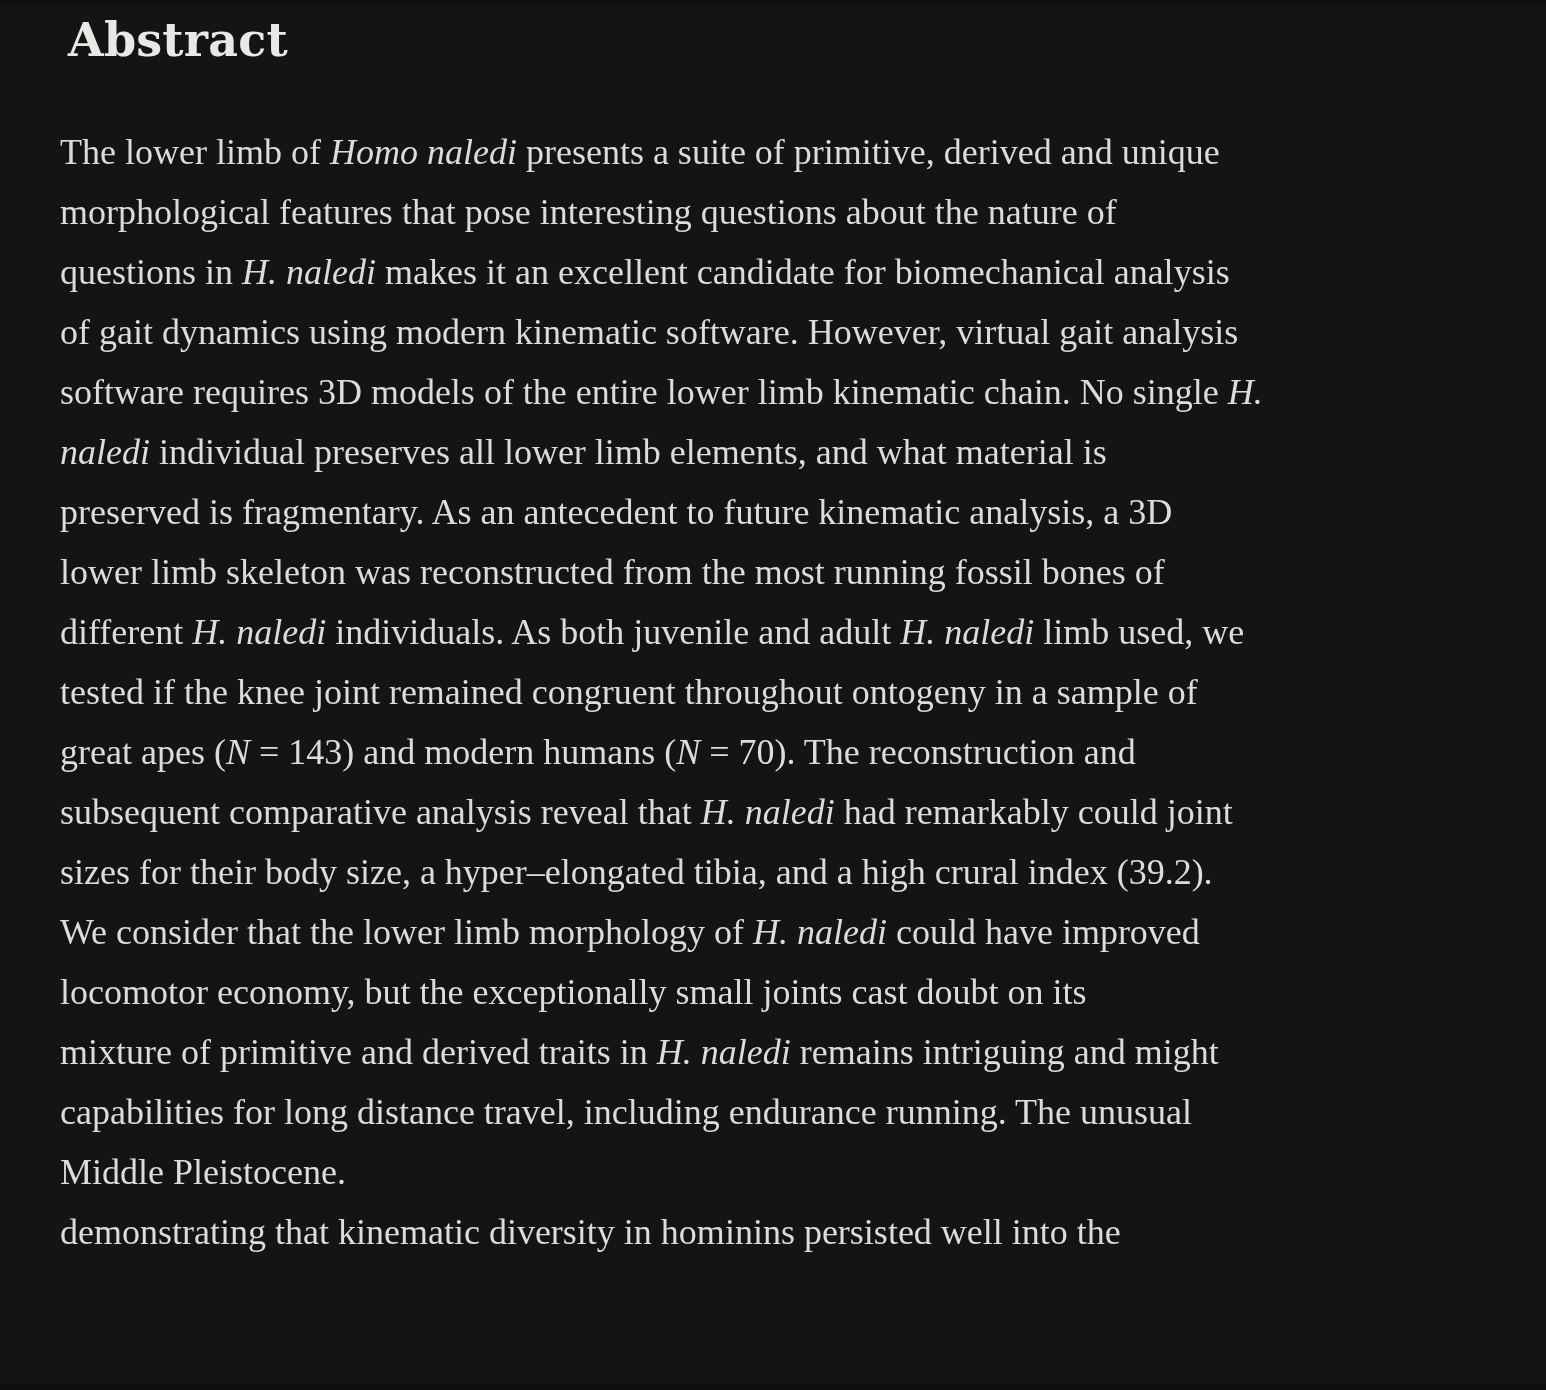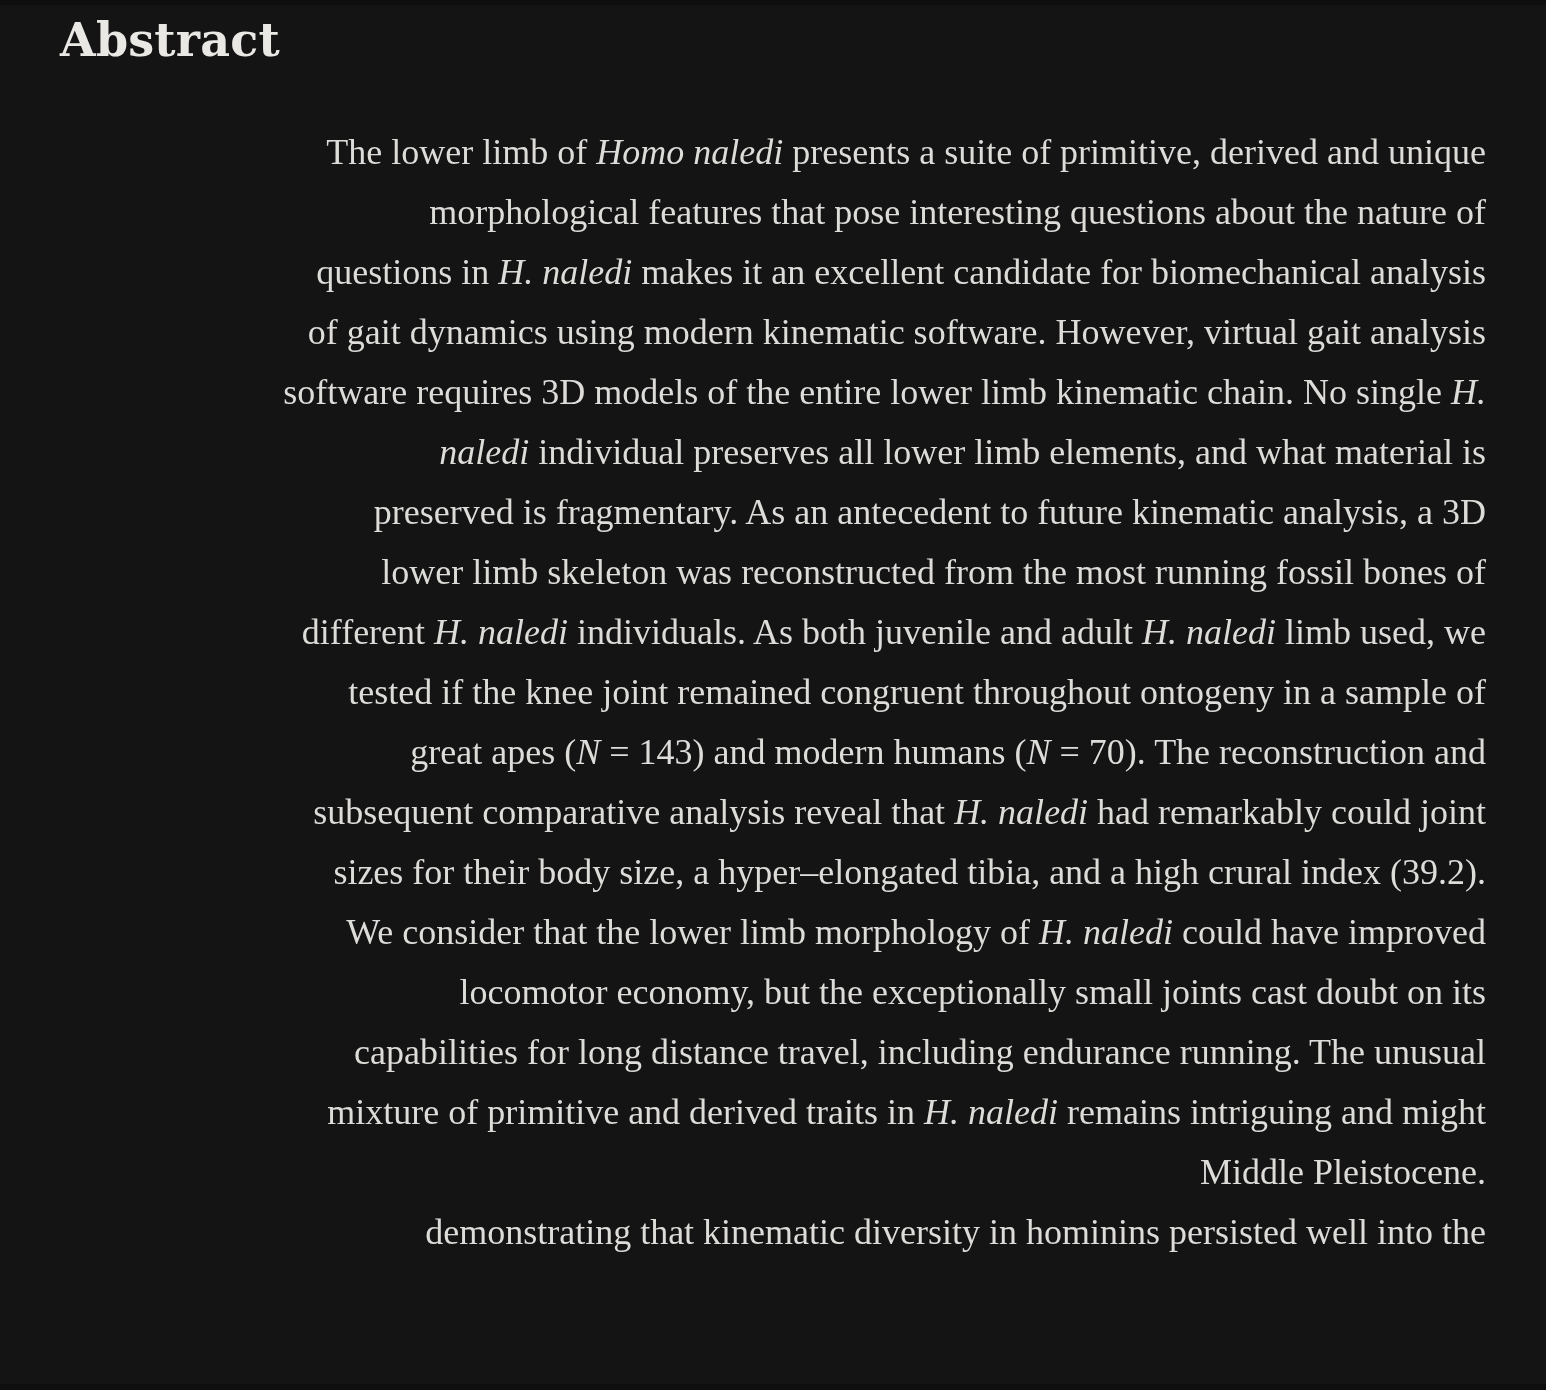--- a/index.html
+++ b/index.html
@@ -23,30 +23,30 @@
   .content {
     padding: 12px 60px 0 60px;
   }
   h1.abstract-heading {
     font-family: "DejaVu Serif", "Liberation Serif", serif;
     font-weight: 700;
     font-size: 46px;
     line-height: 1.25;
     letter-spacing: 0.2px;
     color: var(--heading, #eae8e5);
+    margin-left: 8px;
   }
   .para {
     margin-top: 52px;
     font-size: 36px;
     line-height: 60px;
     letter-spacing: 0px;
   }
   .line {
     white-space: nowrap;
-    text-align: right;
   }
   .line em { font-style: italic; }
 </style>
 </head>
 <body>
 
 <div class="edge edge-top"></div>
 
 <div class="content">
   <h1 class="abstract-heading">Abstract</h1>
@@ -59,20 +59,20 @@
       <div class="line"><em>naledi</em><span> individual preserves all lower limb elements, and what material is</span></div>
       <div class="line"><span>preserved is fragmentary. As an antecedent to future kinematic analysis, a 3D</span></div>
       <div class="line"><span>lower limb skeleton was reconstructed from the most running fossil bones of</span></div>
       <div class="line"><span>different </span><em>H. naledi</em><span> individuals. As both juvenile and adult </span><em>H. naledi</em><span> limb used, we</span></div>
       <div class="line"><span>tested if the knee joint remained congruent throughout ontogeny in a sample of</span></div>
       <div class="line"><span>great apes (</span><em>N</em><span> = 143) and modern humans (</span><em>N</em><span> = 70). The reconstruction and</span></div>
       <div class="line"><span>subsequent comparative analysis reveal that </span><em>H. naledi</em><span> had remarkably could joint</span></div>
       <div class="line"><span>sizes for their body size, a hyper–elongated tibia, and a high crural index (39.2).</span></div>
       <div class="line"><span>We consider that the lower limb morphology of </span><em>H. naledi</em><span> could have improved</span></div>
       <div class="line"><span>locomotor economy, but the exceptionally small joints cast doubt on its</span></div>
+      <div class="line"><span>mixture of primitive and derived traits in </span><em>H. naledi</em><span> remains intriguing and might</span></div>
       <div class="line"><span>capabilities for long distance travel, including endurance running. The unusual</span></div>
-      <div class="line"><span>mixture of primitive and derived traits in </span><em>H. naledi</em><span> remains intriguing and might</span></div>
       <div class="line"><span>Middle Pleistocene.</span></div>
       <div class="line"><span>demonstrating that kinematic diversity in hominins persisted well into the</span></div>
     </div>
 </div>
 
 <div class="edge edge-bottom"></div>
 
 </body></html>

